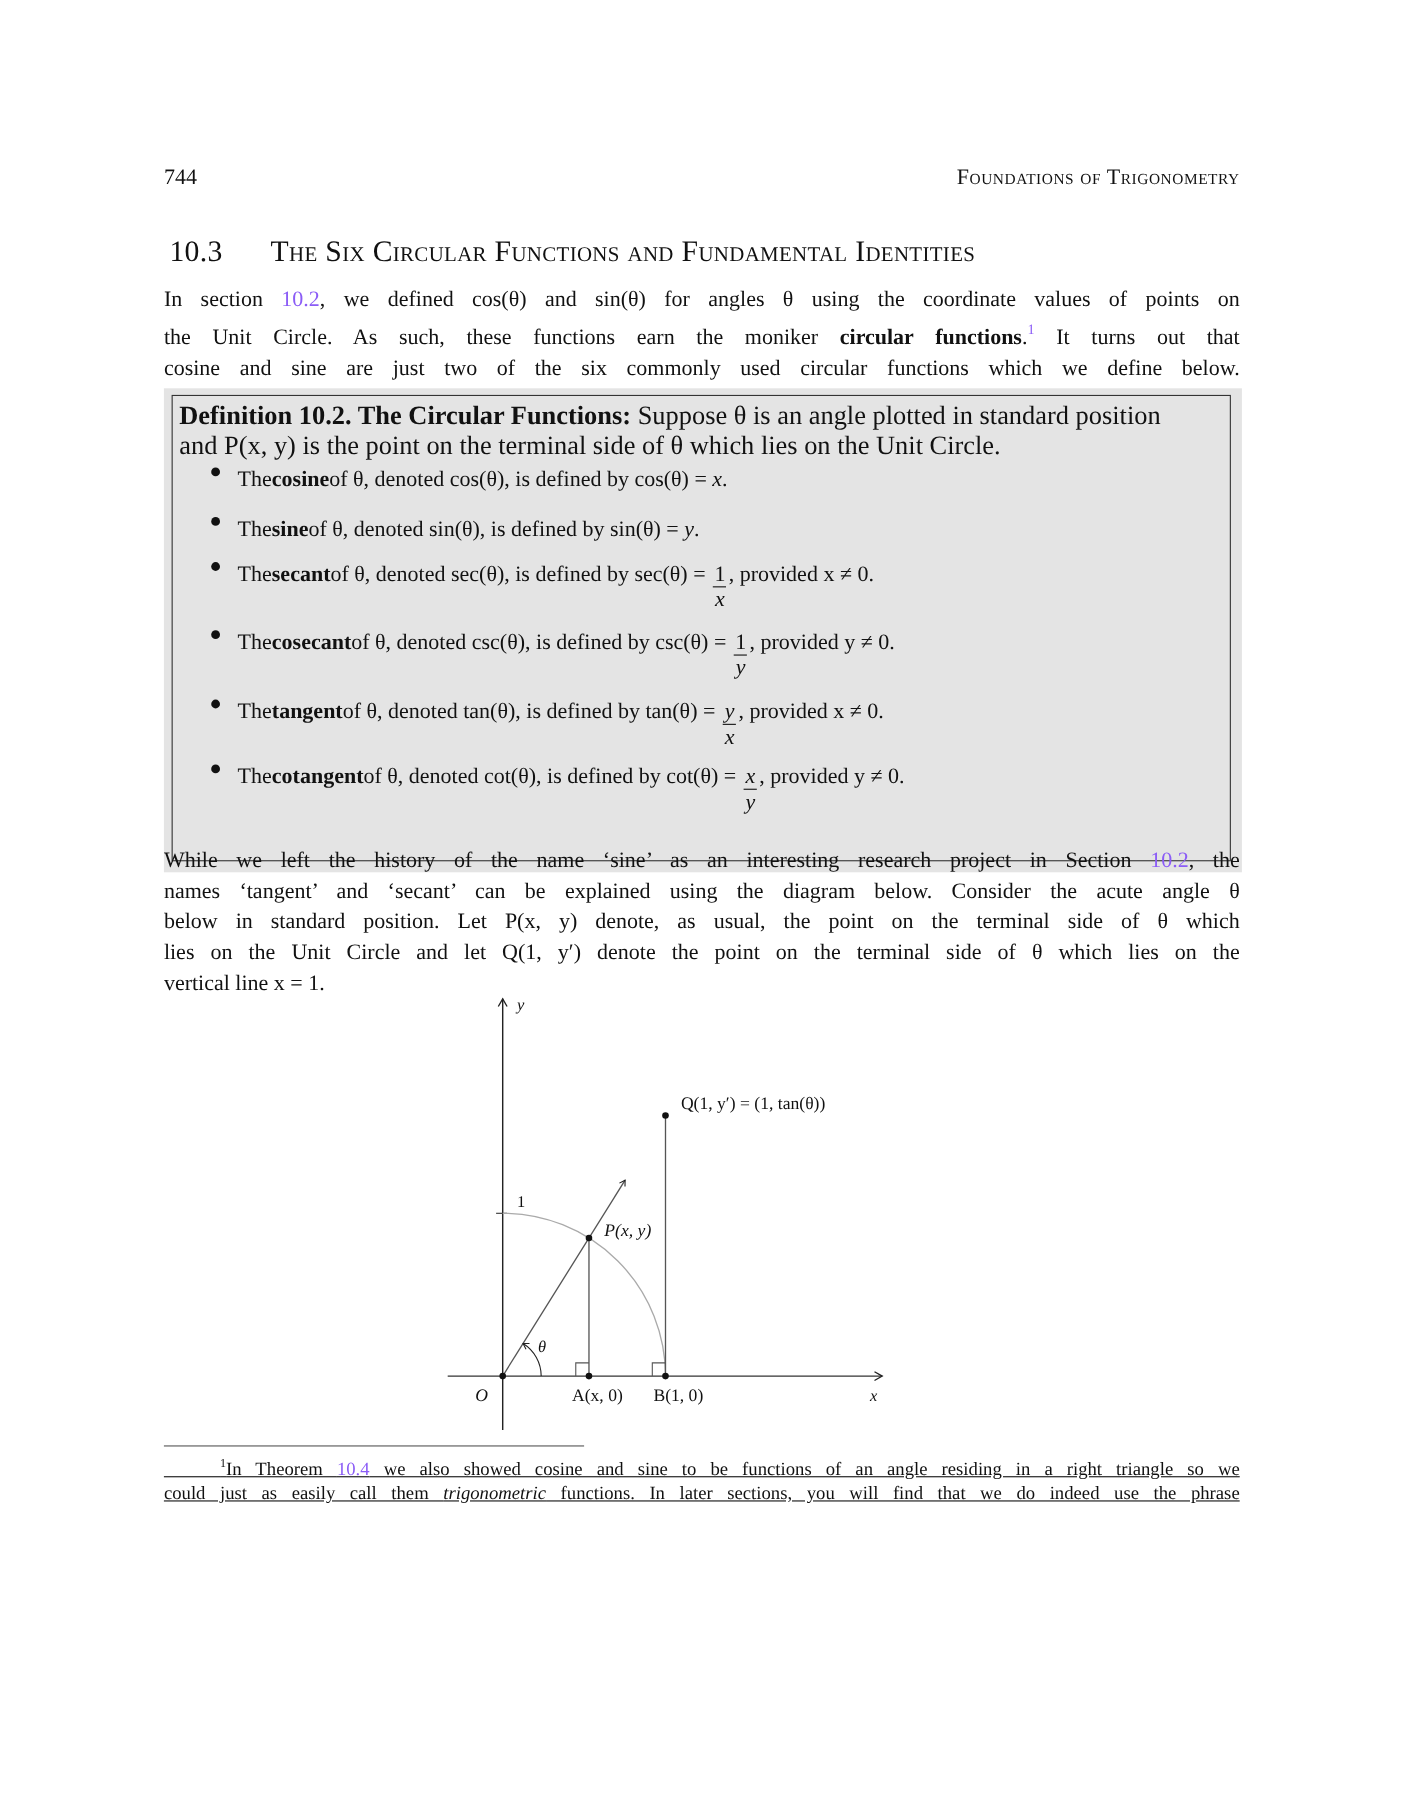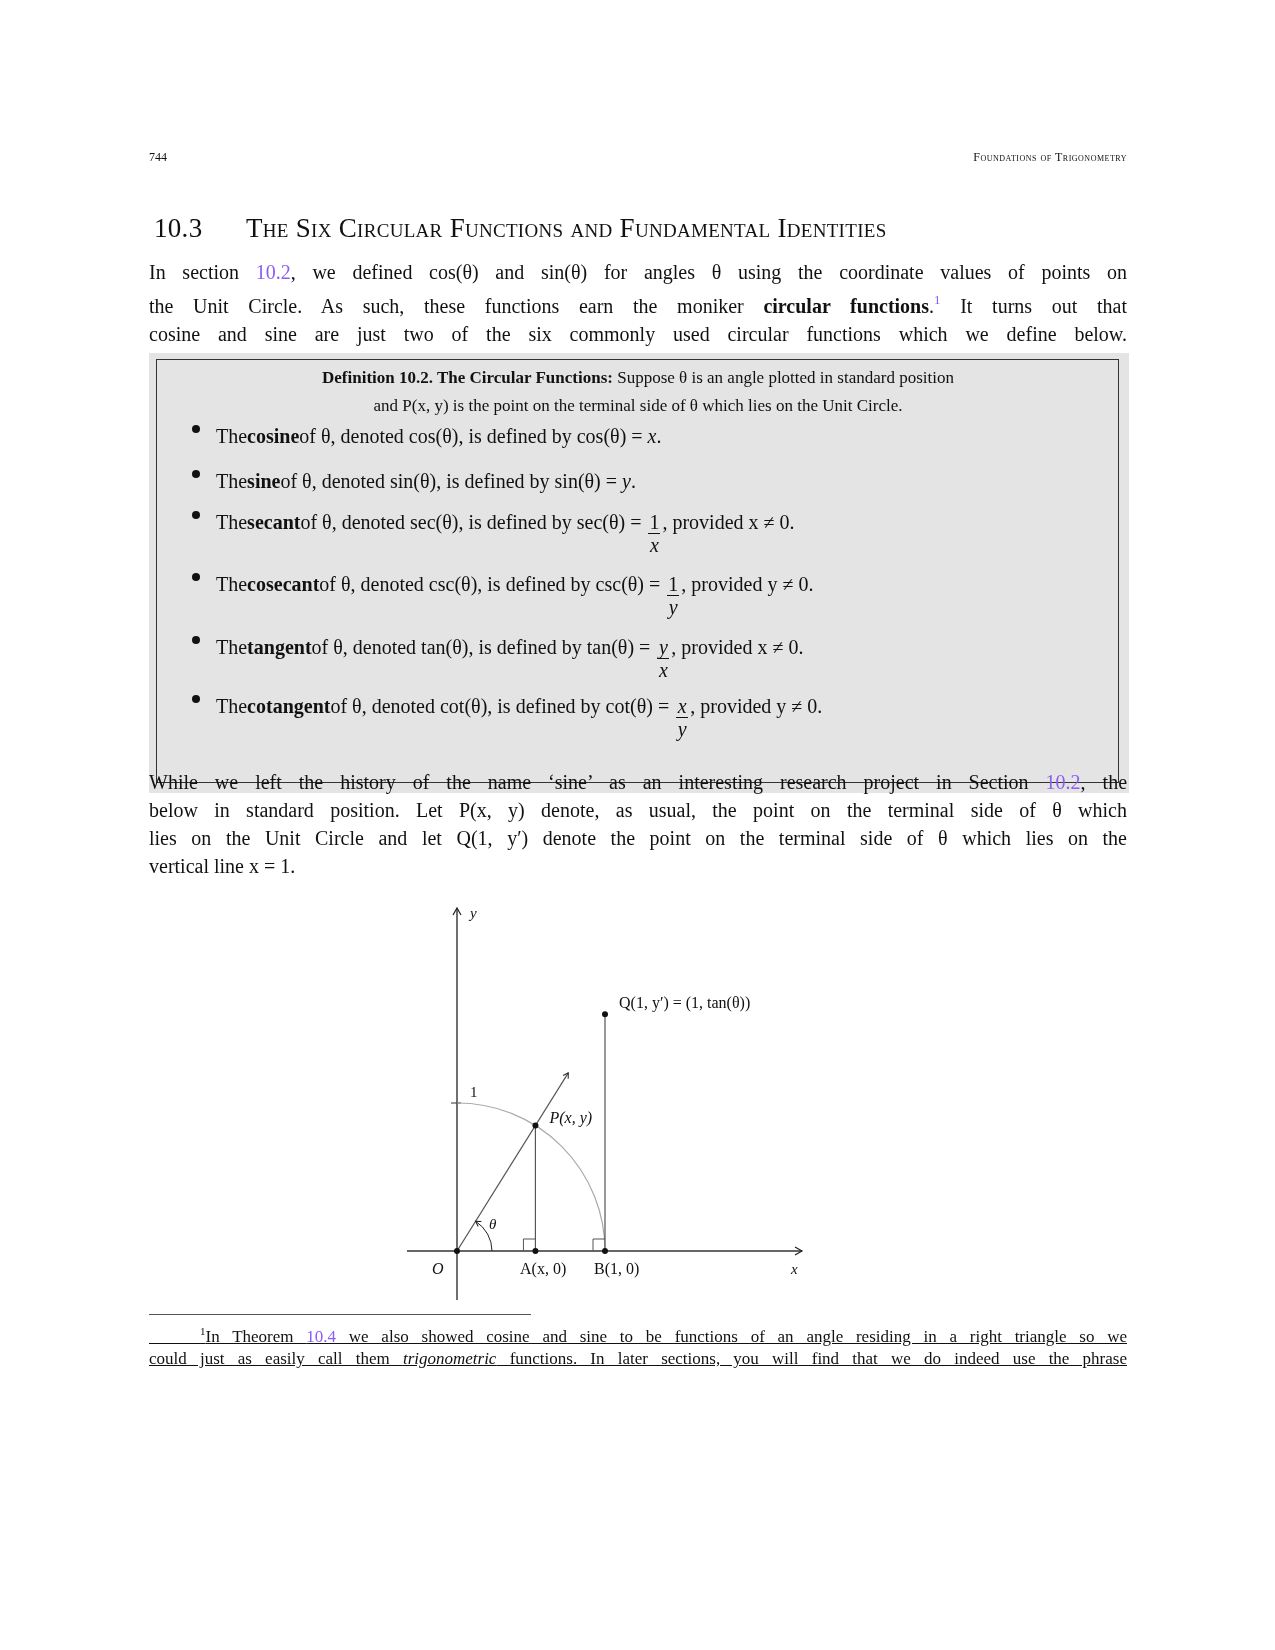--- a/index.html
+++ b/index.html
@@ -1,36 +1,36 @@
 <!DOCTYPE html>
 <html><head>
 <meta charset="utf-8">
 <style>
   html, body { margin: 0; padding: 0; background: #ffffff; }
   body { width: 1275px; height: 1650px; position: relative; overflow: hidden;
          font-family: "DejaVu Serif", "Liberation Serif", serif; color: #111; }
   .page { position: absolute; left: 0; top: 0; width: 1275px; height: 1650px; }
   .serif { font-family: "Liberation Serif", "DejaVu Serif", serif; }
-  .running-head { position: absolute; top: 150px; left: 149px; width: 978px; font-size: 12px;
+  .running-head { position: absolute; top: 150px; left: 149px; width: 978px; font-size: 20px;
                   display: flex; justify-content: space-between; }
   .running-title { font-variant: small-caps; letter-spacing: 0.5px; }
   .section-title { position: absolute; top: 213px; left: 154px; width: 980px; font-size: 27px;
                    font-variant: small-caps; letter-spacing: 0.3px; }
   .section-title .num { display: inline-block; width: 92px; }
   .para { position: absolute; left: 149px; width: 978px; font-size: 20px; line-height: 28px;
           text-align: justify; }
   .para .line { display: block; white-space: nowrap; text-align-last: justify; text-align: justify; }
   .para .line.last { text-align-last: left; }
   a.ref { color: #8b5cf6; text-decoration: none; }
   .sup { font-size: 13px; vertical-align: 9px; color: #1a1aa6; }
 
   .defbox-outer { position: absolute; left: 149px; top: 353px; width: 980px; height: 440px; background: #e4e4e4; }
   .defbox { position: absolute; left: 156px; top: 359px; width: 963px; height: 424px;
             border: 1px solid #333; background: #e4e4e4; box-sizing: border-box; }
-  .def-head { position: absolute; left: 163px; top: 364px; width: 950px; font-size: 17px; line-height: 28px; text-align: center; }
+  .def-head { position: absolute; left: 163px; top: 364px; width: 950px; font-size: 24px; line-height: 28px; }
   .def-head b { font-weight: bold; }
   .bullets { position: absolute; left: 192px; top: 0; width: 900px; font-size: 20px; }
   .bullet { position: absolute; left: 0; white-space: nowrap; display: flex; }
   .dot { display: inline-block; width: 8px; height: 8px; border-radius: 50%; background: #111; margin-right: 16px; }
   .frac { display: inline-flex; flex-direction: column; align-items: center; vertical-align: middle;
           line-height: 22px; margin: 0 2px; }
   .frac .num, .frac .den { font-size: 20px; }
   .frac .bar { width: 12px; height: 1px; background: #111; }
   .frac .num.i, .frac .den.i { font-style: italic; }
 
@@ -106,20 +106,21 @@
       <span>The </span><b>cotangent</b><span> of θ, denoted cot(θ), is defined by cot(θ) = </span>&nbsp;<span class="frac">
           <span class="num i">x</span>
           <span class="bar"></span>
           <span class="den i">y</span>
         </span><span>, provided y ≠ 0.</span>
     </div>
   </div>
 
   <div class="para serif" style="top:768px;">
     <span class="line"><span>While we left the history of the name ‘sine’ as an interesting research project in Section </span><a class="ref" href="#">10.2</a><span>, the</span></span>
+    <span class="line">names ‘tangent’ and ‘secant’ can be explained using the diagram below. Consider the acute angle θ</span>
     <span class="line">below in standard position. Let P(x, y) denote, as usual, the point on the terminal side of θ which</span>
     <span class="line">lies on the Unit Circle and let Q(1, y′) denote the point on the terminal side of θ which lies on the</span>
     <span class="line last">vertical line x = 1.</span>
   </div>
 
   <svg class="diagram" width="420" height="410" viewBox="0 0 420 410">
     <defs>
       <marker id="arr" markerWidth="10" markerHeight="10" refX="8" refY="5" orient="auto" markerUnits="userSpaceOnUse">
         <path d="M1,1 L8,5 L1,9" fill="none" stroke="#222" stroke-width="1.2"></path>
       </marker>

